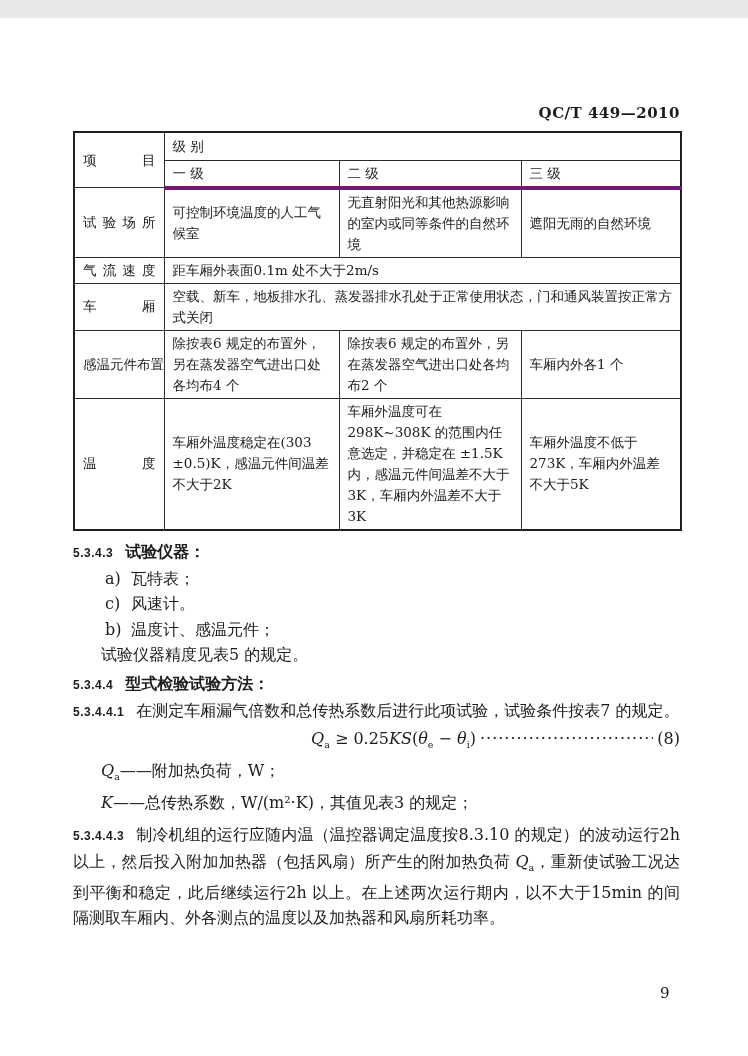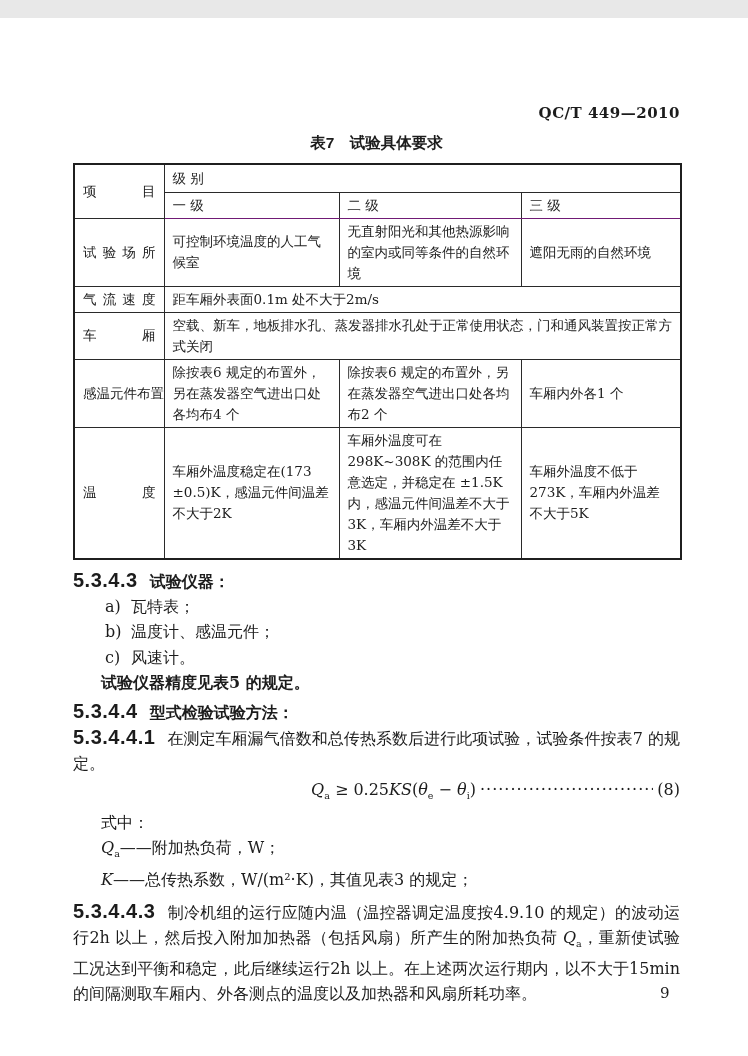--- a/index.html
+++ b/index.html
@@ -39,48 +39,48 @@
     table-layout:fixed;
     font-size:13.5px;
     line-height:21px;
   }
   table.t7 td{
     border:1px solid #2a2a2a;
     padding:2px 8px;
     vertical-align:middle;
   }
   table.t7{border:2px solid #1f1f1f;}
-  tr.hdr2 td{border-bottom:1px solid #701a75;}
+  tr.hdr2 td{border-bottom:4px solid #701a75;}
   td.lvl, td.ctr{text-align:left;}
   td.lbl{padding:2px 6px;}
   .cjust{display:flex;justify-content:space-between;flex-wrap:nowrap;}
   .cjust span{display:block;}
   td.hitem{padding:2px 16px;}
   .h-lvl1{height:28px;}
   .h-lvl2{height:25px;}
   .h-site{height:53px;}
   .h-air{height:26px;}
   .h-body{height:27px;}
   .h-sensor{height:54px;}
   .h-temp{height:87px;}
 
   .sec{margin:0;line-height:25px;}
   .num{
     font-family:"Liberation Sans", sans-serif;
     font-weight:bold;
-    font-size:20px;
+    font-size:12px;
     margin-right:12px;
     letter-spacing:.5px;
   }
   .hei{font-family:Liberation Serif, serif;font-weight:bold;}
   .mt8{margin-top:8px;}
   .mt4{margin-top:4px;}
   .list-item{margin-left:32px;line-height:25.5px;}
   .list-item .marker{display:inline-block;width:26px;}
-  .indent{ text-indent:28px; line-height:25px; margin:0;font-weight:bold;}
+  .indent{ text-indent:28px; line-height:25px; margin:0;}
   .para{line-height:25px;margin:0;text-align:justify;}
   .formula-line{
     display:flex;align-items:baseline;
     padding-left:238px;
     line-height:26px;margin-top:1px;
   }
   .math i{font-style:italic;font-family:"DejaVu Serif", serif;}
   .math sub{font-size:9.5px;}
   .dots{
     flex:1;
@@ -99,21 +99,20 @@
   }
 </style>
 </head>
 <body>
 
 <div class="page">
   <div class="content">
 
     <div class="doc-code">QC/T 449—2010</div>
 
-    <div class="table-title">表7　试验具体要求</div>
 
     <table class="t7">
       <colgroup>
         <col style="width:90px">
           <col style="width:175px">
           <col style="width:182px">
           <col style="width:160px">
       </colgroup>
       <tbody>
           <tr class="h-lvl1">
@@ -178,49 +177,48 @@
         <td>除按表6 规定的布置外，另在蒸发器空气进出口处各均布2 个</td>
         <td>车厢内外各1 个</td>
       </tr>
       <tr class="h-temp">
         <td class="lbl">
               <div class="cjust">
                 <span>温</span>
                 <span>度</span>
               </div>
             </td>
-        <td>车厢外温度稳定在(173 ±0.5)K，感温元件间温差不大于2K</td>
+        <td>车厢外温度稳定在(303 ±0.5)K，感温元件间温差不大于2K</td>
         <td>车厢外温度可在298K~308K 的范围内任意选定，并稳定在 ±1.5K 内，感温元件间温差不大于3K，车厢内外温差不大于3K</td>
         <td>车厢外温度不低于273K，车厢内外温差不大于5K</td>
       </tr>
     </tbody>
       </table>
 
     <p class="sec mt8"><span class="num">5.3.4.3</span><span class="hei">试验仪器：</span></p>
 
     <div class="list-item"><span class="marker">a)</span><span>瓦特表；</span></div>
+    <div class="list-item"><span class="marker">c)</span><span>风速计。</span></div>
     <div class="list-item"><span class="marker">b)</span><span>温度计、感温元件；</span></div>
-    <div class="list-item"><span class="marker">c)</span><span>风速计。</span></div>
 
     <p class="indent">试验仪器精度见表5 的规定。</p>
 
     <p class="sec mt4"><span class="num">5.3.4.4</span><span class="hei">型式检验试验方法：</span></p>
 
     <p class="para"><span class="num">5.3.4.4.1</span><span>在测定车厢漏气倍数和总传热系数后进行此项试验，试验条件按表7 的规定。</span></p>
 
 
     <div class="formula-line math">
       <span><i>Q</i><sub>a</sub><span> ≥ 0.25</span><i>KS</i><span>(</span><i>θ</i><sub>e</sub><span> − </span><i>θ</i><sub>i</sub><span>)</span></span>
       <span class="dots">·········································································</span>
       <span class="eq-num">(8)</span>
     </div>
 
-    <p class="where-label">式中：</p>
 
     <div class="def-line math"><i>Q</i><sub>a</sub><span>——附加热负荷，W；</span></div>
     <div class="def-line math"><i>K</i><sub></sub><span>——总传热系数，W/(m²·K)，其值见表3 的规定；</span></div>
 
-    <p class="para math"><span class="num">5.3.4.4.3</span><span>制冷机组的运行应随内温（温控器调定温度按4.9.10 的规定）的波动运行2h 以上，然后投入附加加热器（包括风扇）所产生的附加热负荷 </span><i>Q</i><sub>a</sub><span>，重新使试验工况达到平衡和稳定，此后继续运行2h 以上。在上述两次运行期内，以不大于15min 的间隔测取车厢内、外各测点的温度以及加热器和风扇所耗功率。</span></p>
+    <p class="para math"><span class="num">5.3.4.4.3</span><span>制冷机组的运行应随内温（温控器调定温度按8.3.10 的规定）的波动运行2h 以上，然后投入附加加热器（包括风扇）所产生的附加热负荷 </span><i>Q</i><sub>a</sub><span>，重新使试验工况达到平衡和稳定，此后继续运行2h 以上。在上述两次运行期内，以不大于15min 的间隔测取车厢内、外各测点的温度以及加热器和风扇所耗功率。</span></p>
 
   </div>
 
   <div class="page-num">9</div>
 </div>
 
 </body></html>

